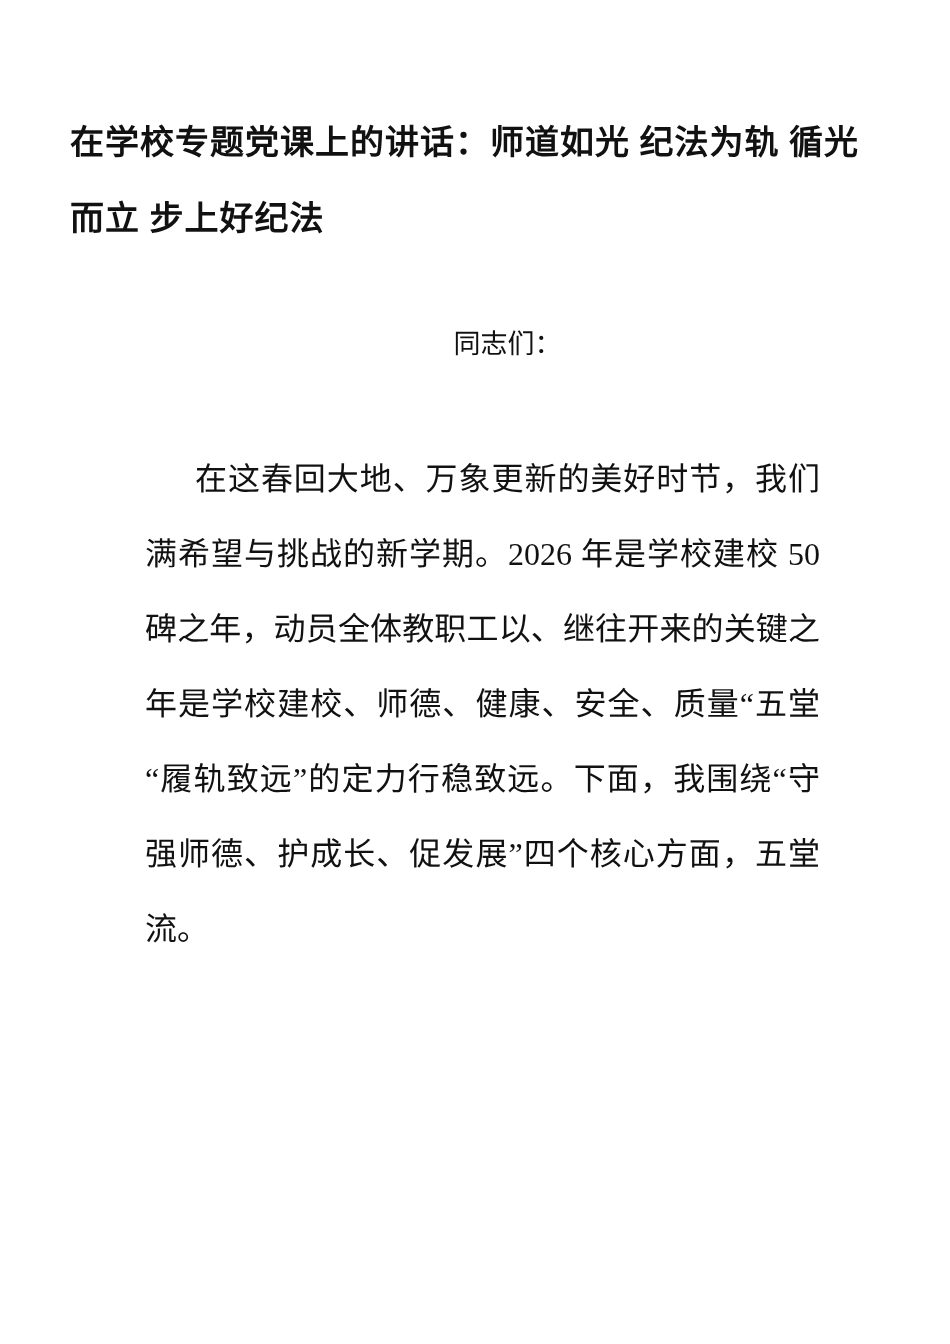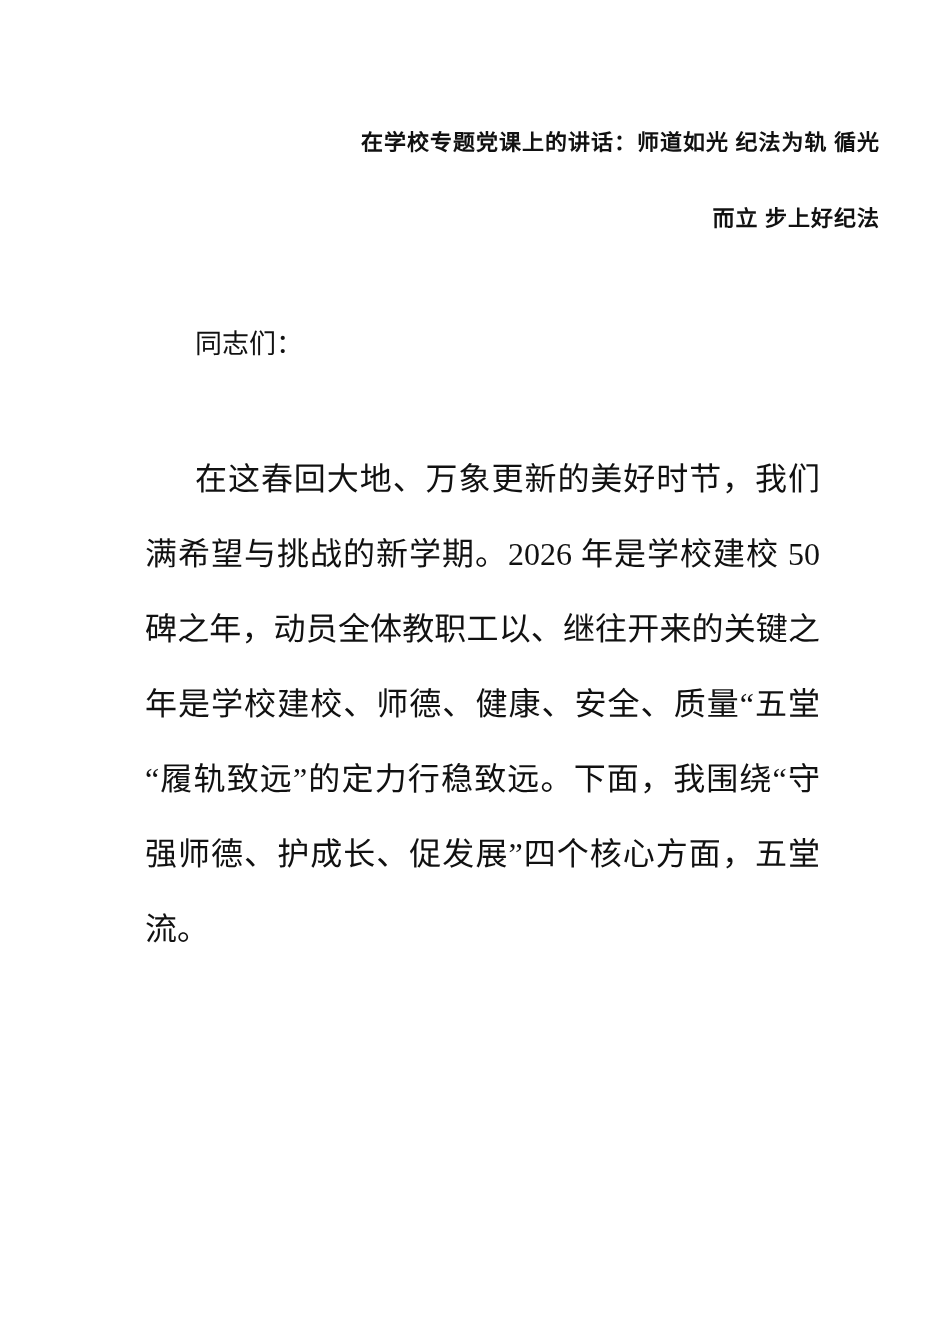--- a/index.html
+++ b/index.html
@@ -18,38 +18,39 @@
     font-family: "Liberation Serif", "DejaVu Serif", serif;
   }
   .page {
     position: relative;
     width: 950px;
     height: 1344px;
     background: var(--page-bg);
   }
   .title {
     margin: 105px 70px 0 70px;
-    text-align: right;
-    font-size: 22px;
+    text-align: left;
+    font-size: 34px;
     font-weight: 700;
     letter-spacing: 1px;
   }
   .title-line {
     display: block;
     line-height: 76px;
     height: 76px;
     white-space: nowrap;
   }
   .salutation {
     margin: 50px 130px 0 145px;
     font-size: 27px;
     line-height: 75px;
     height: 75px;
     text-indent: 50px;
     font-weight: 400;
+    text-align: center;
   }
   .body-block {
     margin: 60px 130px 0 145px;
   }
   .line {
     display: block;
     font-size: 32px;
     line-height: 75px;
     height: 75px;
     white-space: nowrap;

